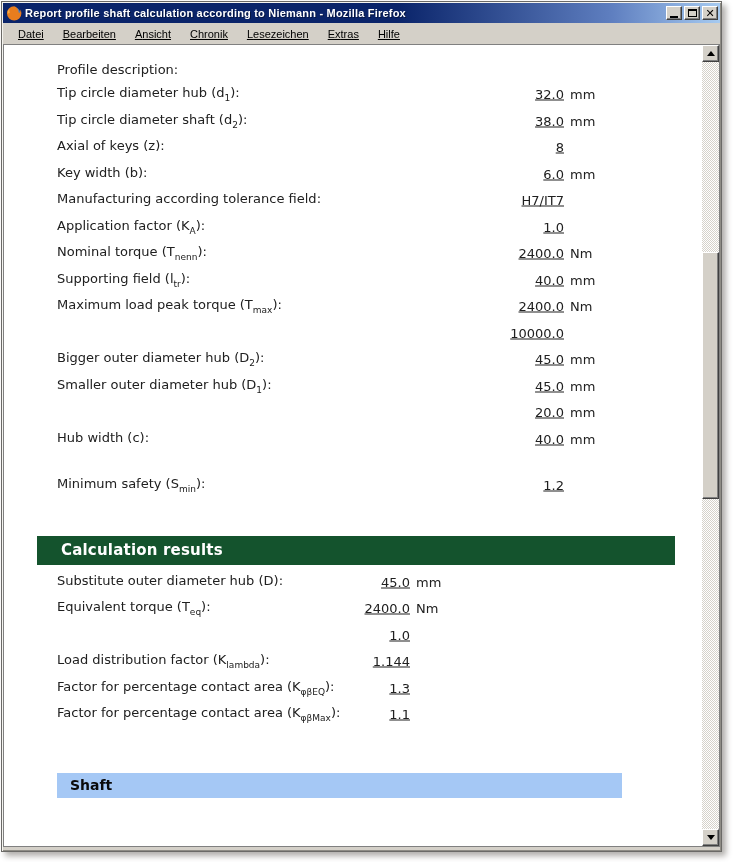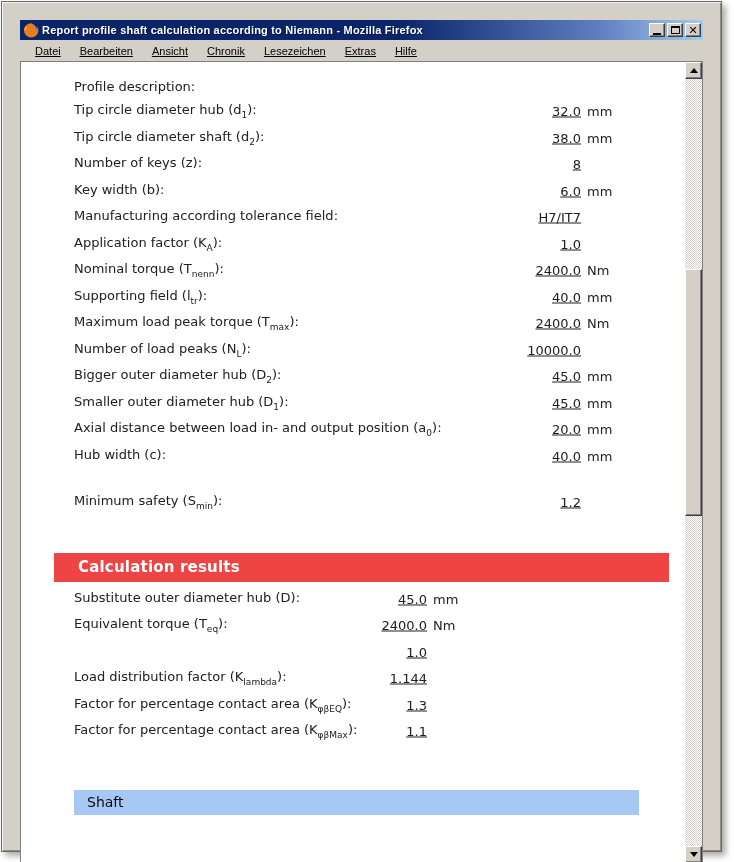--- a/index.html
+++ b/index.html
@@ -1,20 +1,20 @@
 <!DOCTYPE html>
 <html><head>
 <meta charset="utf-8">
 <style>
   * { margin:0; padding:0; box-sizing:border-box; }
   html,body { width:734px; height:862px; background:#ffffff; font-family:"Liberation Sans",sans-serif; }
 
   .window{
     position:absolute; left:1px; top:1px; width:721px; height:851px;
-    background:#d4d0c8; border:1px solid #6b6a67; padding:18px;
+    background:#d4d0c8; border:1px solid #6b6a67; padding:1px;
     box-shadow: inset 1px 1px 0 #f5f4f0, inset -1px -1px 0 #8e8c85, 4px 4px 6px #b0aeab;
   }
 
   
   .titlebar{
     height:20px; display:flex; align-items:center;
     background:linear-gradient(to right,#0a246a 0%,#0a246a 55%,#5f7fc0 85%,#a6caf0 100%);
     padding:0 2px;
   }
   .titlebar .app-icon{ width:16px; height:16px; margin:0 3px 0 1px; flex:none; }
@@ -56,28 +56,28 @@
   #result-rows .val{ width:406px; }
   #result-rows .unit{ left:412px; }
   .row.gap-before{ margin-top:20px; }
 
   .profile-row{ position:relative; height:24px; font-size:13px; }
   .profile-row .lbl{ position:absolute; left:53px; top:50%; transform:translateY(-50%); white-space:nowrap; }
   .profile-row .pval{ position:absolute; left:130px; top:50%; transform:translateY(-50%); white-space:nowrap; }
 
   .section-header{
     margin-top:37px; margin-left:33px; width:638px; height:29px;
-    background:#ef4444; color:#ffffff; font-size:15px; font-weight:bold;
+    background:#14532d; color:#ffffff; font-size:15px; font-weight:bold;
     line-height:29px; padding-left:24px; letter-spacing:0.2px;
   }
   #result-rows{ margin-top:4px; }
 
   .shaft-header{
     margin-top:45px; margin-left:53px; width:565px; height:25px;
-    background:#a5c8f5; color:#0a0a0a; font-size:14px; font-weight:normal;
+    background:#a5c8f5; color:#0a0a0a; font-size:14px; font-weight:bold;
     line-height:25px; padding-left:13px;
   }
 
   
   .scrollbar{ width:17px; height:801px; flex:none; display:flex; flex-direction:column;
     background:#ffffff;
     background-image:
       linear-gradient(45deg,#d6d2ca 25%,transparent 25%,transparent 75%,#d6d2ca 75%),
       linear-gradient(45deg,#d6d2ca 25%,transparent 25%,transparent 75%,#d6d2ca 75%);
     background-size:2px 2px; background-position:0 0,1px 1px;
@@ -142,21 +142,21 @@
             <span class="lbl"><span>Tip circle diameter hub (d</span><sub>1</sub><span>):</span></span>
             <span class="val">32.0</span>
             <span class="unit">mm</span>
           </div>
           <div class="row">
             <span class="lbl"><span>Tip circle diameter shaft (d</span><sub>2</sub><span>):</span></span>
             <span class="val">38.0</span>
             <span class="unit">mm</span>
           </div>
           <div class="row">
-            <span class="lbl"><span>Number of keys (z):</span><sub></sub><span></span></span>
+            <span class="lbl"><span>Axial of keys (z):</span><sub></sub><span></span></span>
             <span class="val">8</span>
             <span class="unit"></span>
           </div>
           <div class="row">
             <span class="lbl"><span>Key width (b):</span><sub></sub><span></span></span>
             <span class="val">6.0</span>
             <span class="unit">mm</span>
           </div>
           <div class="row">
             <span class="lbl"><span>Manufacturing according tolerance field:</span><sub></sub><span></span></span>
@@ -177,36 +177,34 @@
             <span class="lbl"><span>Supporting field (l</span><sub>tr</sub><span>):</span></span>
             <span class="val">40.0</span>
             <span class="unit">mm</span>
           </div>
           <div class="row">
             <span class="lbl"><span>Maximum load peak torque (T</span><sub>max</sub><span>):</span></span>
             <span class="val">2400.0</span>
             <span class="unit">Nm</span>
           </div>
           <div class="row">
-            <span class="lbl"><span>Number of load peaks (N</span><sub>L</sub><span>):</span></span>
             <span class="val">10000.0</span>
             <span class="unit"></span>
           </div>
           <div class="row">
             <span class="lbl"><span>Bigger outer diameter hub (D</span><sub>2</sub><span>):</span></span>
             <span class="val">45.0</span>
             <span class="unit">mm</span>
           </div>
           <div class="row">
             <span class="lbl"><span>Smaller outer diameter hub (D</span><sub>1</sub><span>):</span></span>
             <span class="val">45.0</span>
             <span class="unit">mm</span>
           </div>
           <div class="row">
-            <span class="lbl"><span>Axial distance between load in- and output position (a</span><sub>0</sub><span>):</span></span>
             <span class="val">20.0</span>
             <span class="unit">mm</span>
           </div>
           <div class="row">
             <span class="lbl"><span>Hub width (c):</span><sub></sub><span></span></span>
             <span class="val">40.0</span>
             <span class="unit">mm</span>
           </div>
           <div class="row gap-before">
             <span class="lbl"><span>Minimum safety (S</span><sub>min</sub><span>):</span></span>

